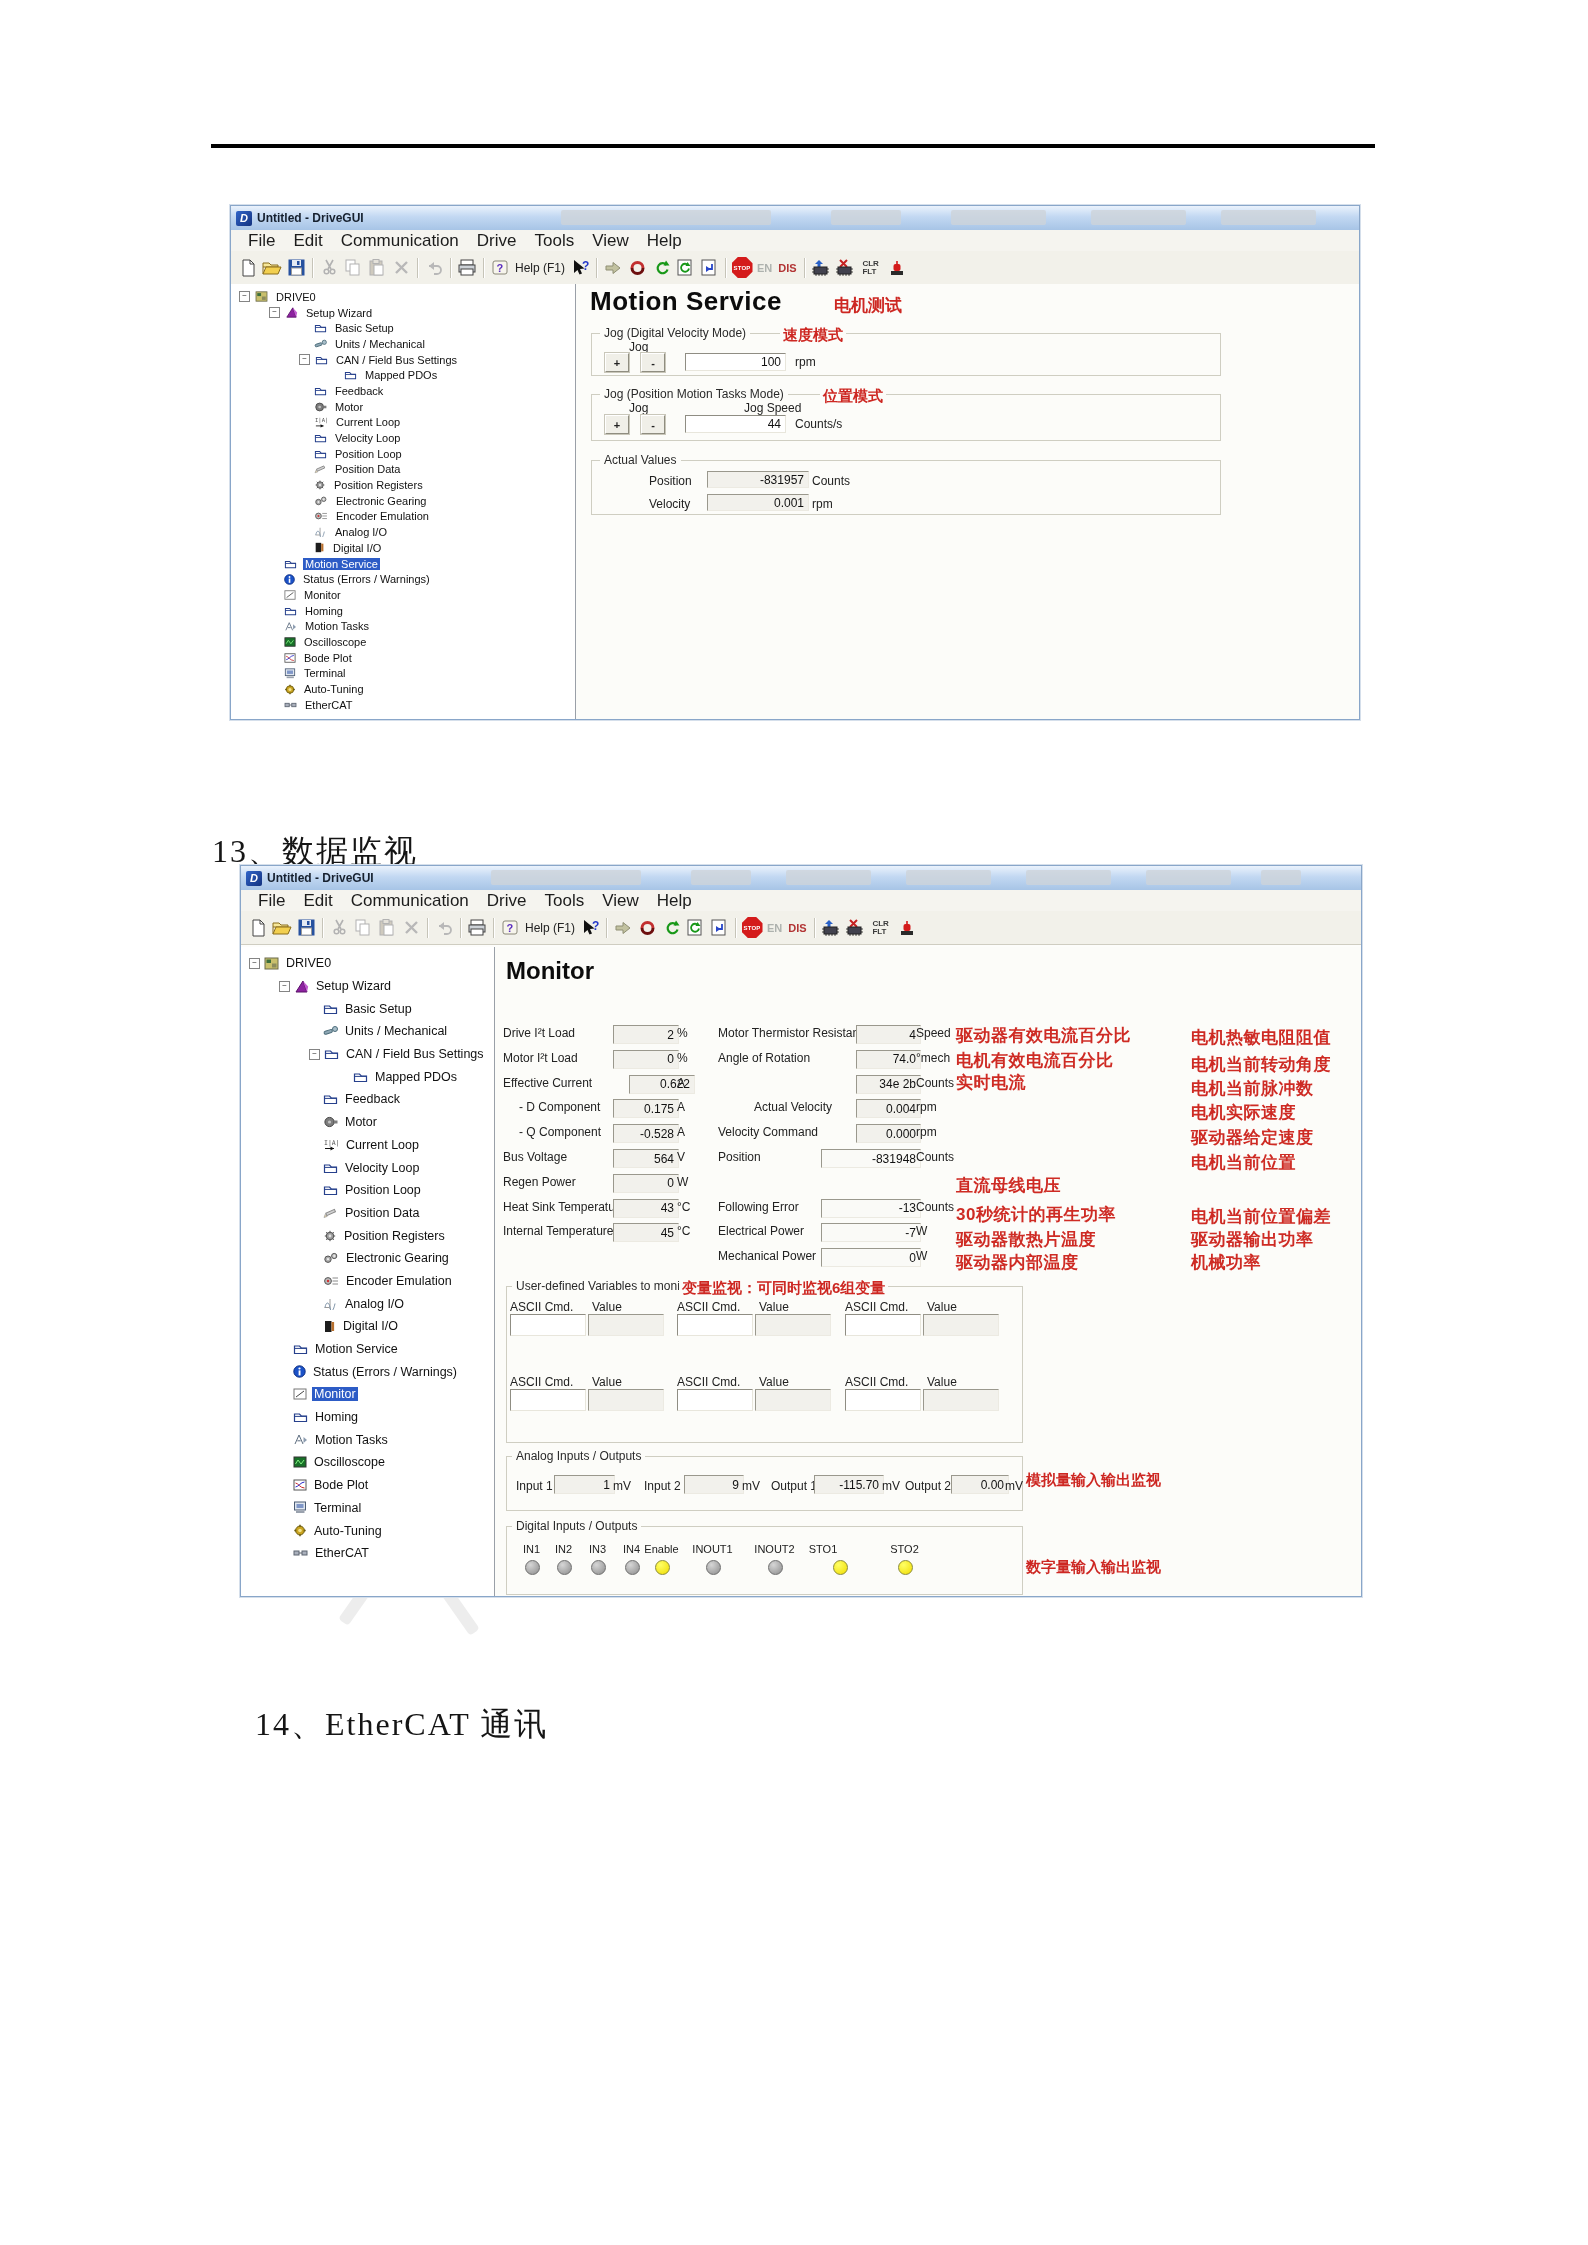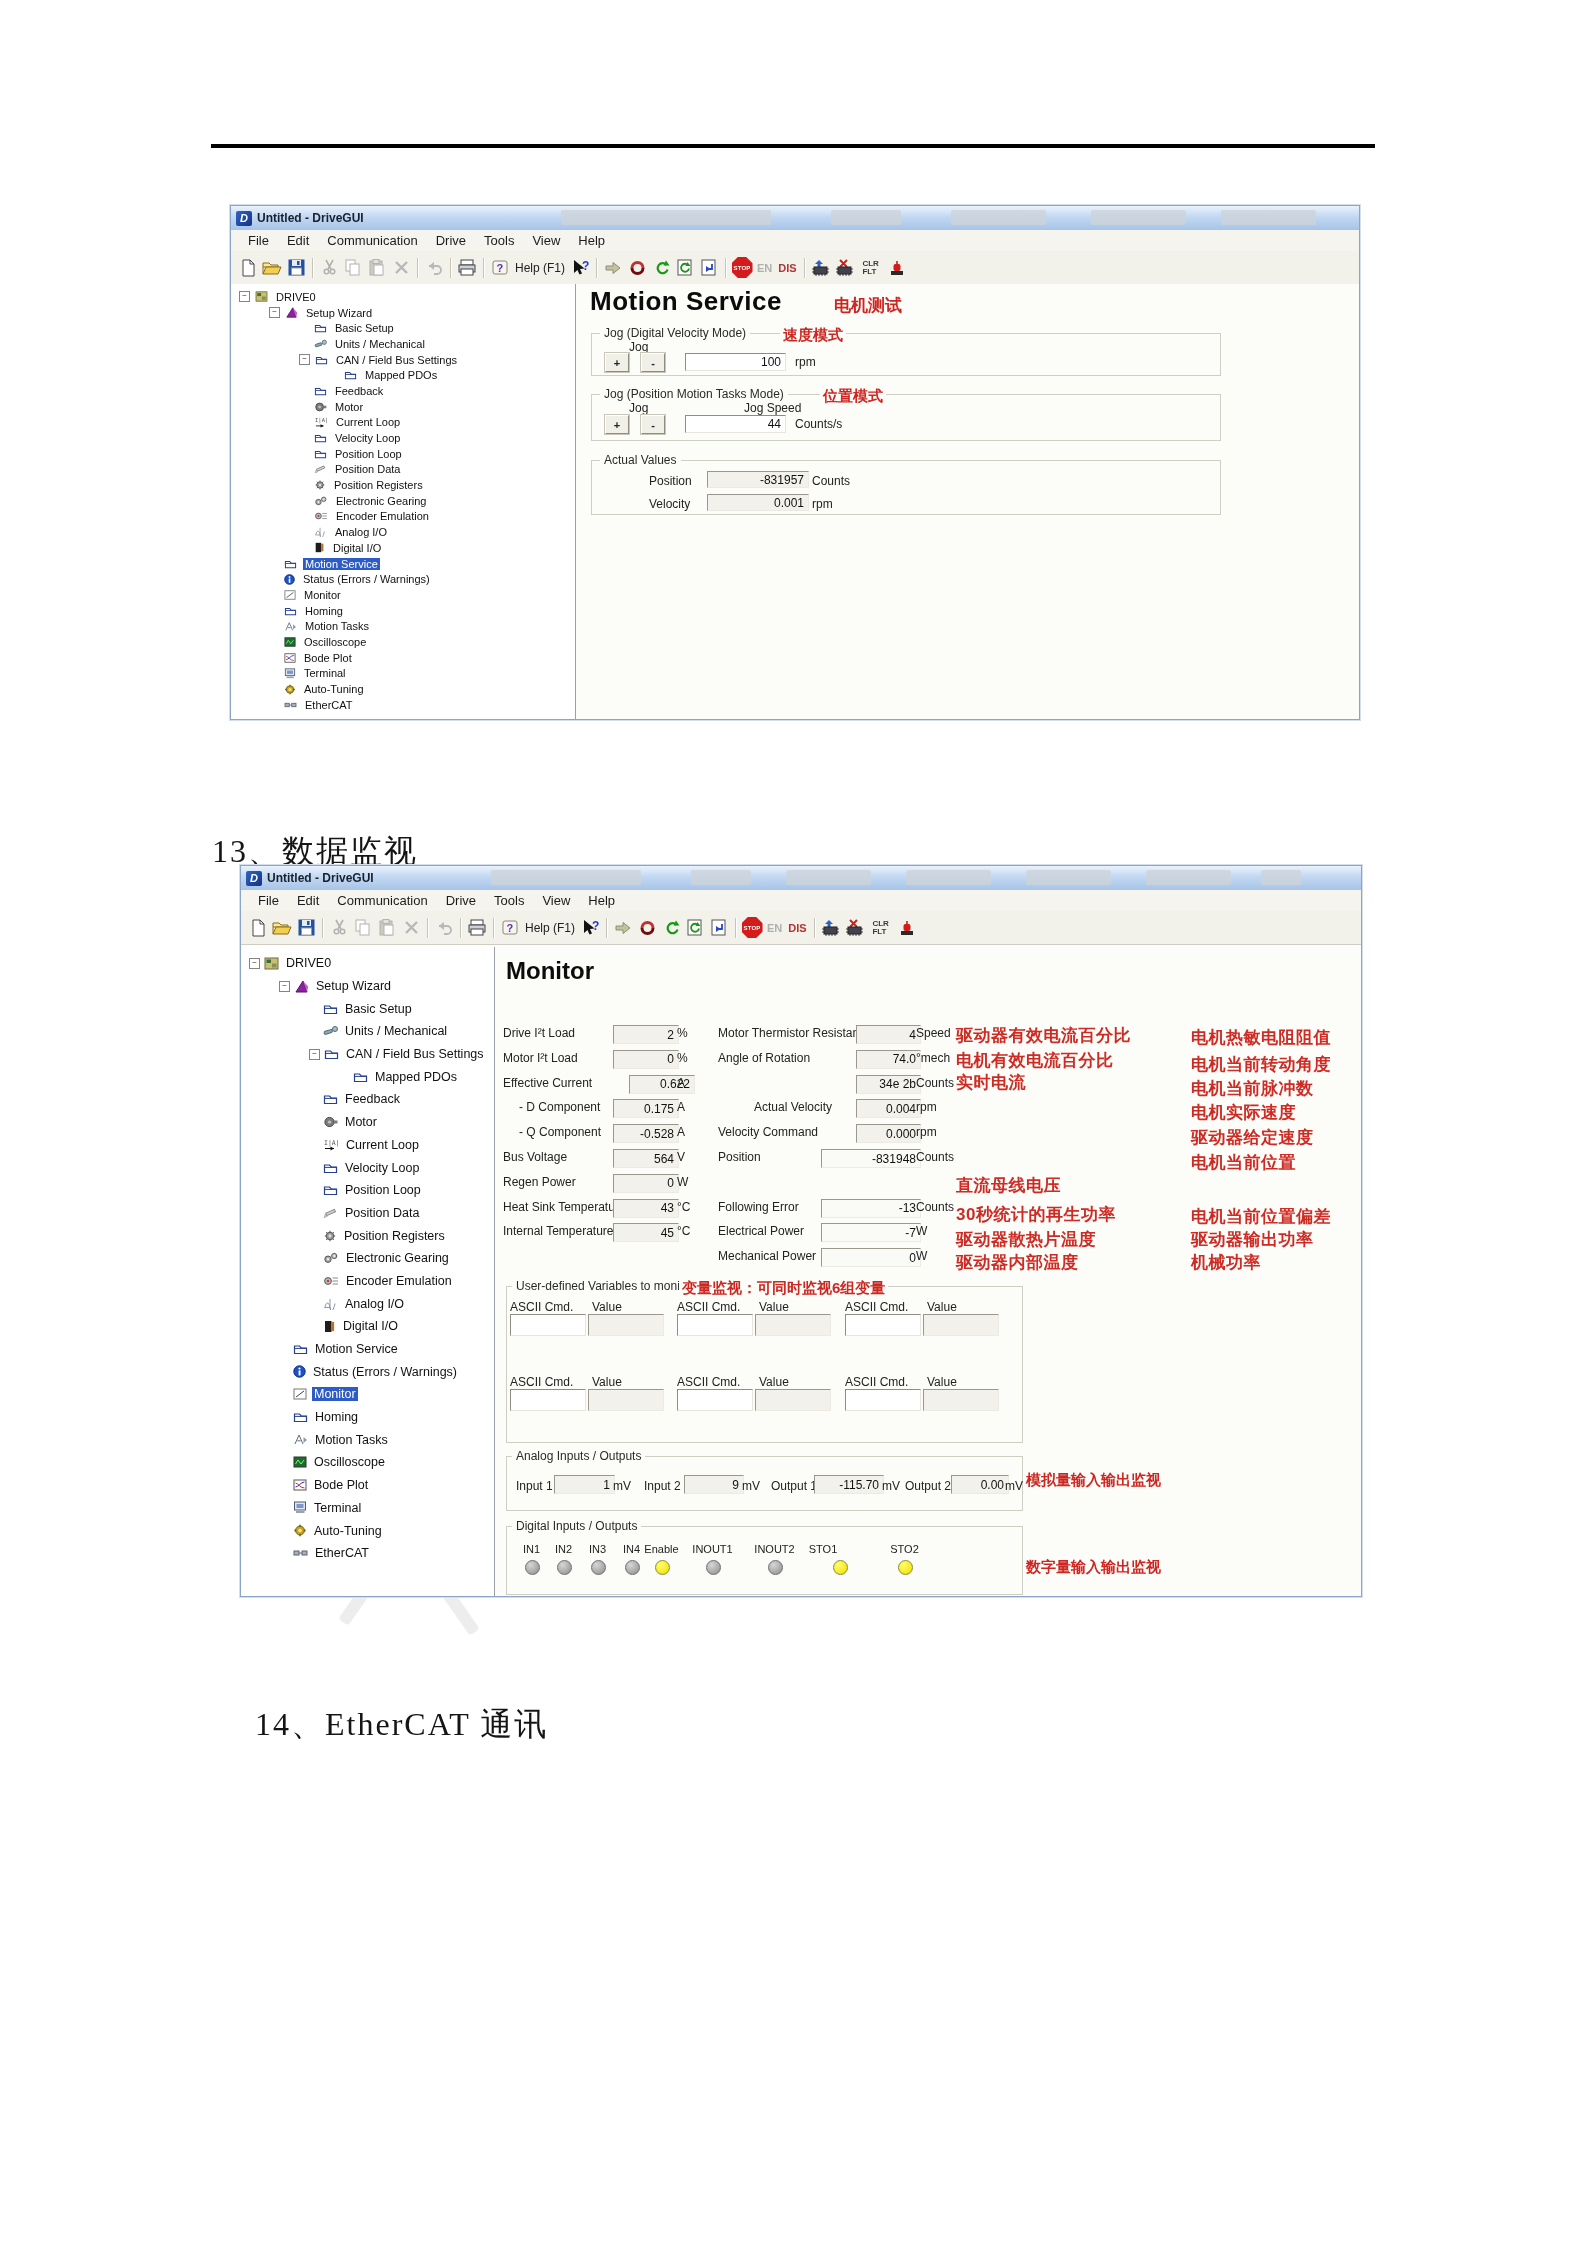--- a/index.html
+++ b/index.html
@@ -9,21 +9,21 @@
   #top-rule{left:211px;top:144px;width:1164px;height:4px;background:#000;}
   .doc-heading{font-family:"Liberation Serif","DejaVu Serif",serif;font-size:32px;color:#151515;letter-spacing:2px;white-space:nowrap;margin-top:48px;}
   .wm{background:#e7e7e7;opacity:.75;border-radius:4px;}
   
   .window{position:absolute;background:#fdfdfb;border:1px solid #89a6c9;box-shadow:0 0 0 1px #d5dfeb;}
   .titlebar{position:absolute;left:0;top:0;right:0;height:24px;background:linear-gradient(#eaf2fc,#c2d8f2 45%,#a7c4e6);display:flex;align-items:center;padding-left:5px;overflow:hidden;}
   .title-icon{width:16px;height:15px;background:linear-gradient(135deg,#2f64c9,#14327e);color:#fff;font-size:11px;font-weight:bold;font-style:italic;display:flex;align-items:center;justify-content:center;margin-right:5px;flex:0 0 auto;border-radius:2px;}
   .title-text{font-size:12px;color:#16202e;font-weight:600;white-space:nowrap;}
   .title-frag{position:absolute;top:4px;height:15px;background:#cdd3d9;opacity:.8;border-radius:2px;}
   .menubar{position:absolute;left:0;top:24px;right:0;height:21px;background:#f5f4ef;border-bottom:1px solid #dddbd0;display:flex;align-items:center;padding-left:8px;}
-  .menu-item{font-size:13px;color:#1c1c1c;padding:0 9px;}
+  .menu-item{font-size:17px;color:#1c1c1c;padding:0 9px;}
   .toolbar{position:absolute;left:0;top:45px;right:0;height:33px;background:#f2f1ea;border-bottom:1px solid #cfcdc1;display:flex;align-items:center;padding-left:5px;}
   .tb{display:flex;align-items:center;justify-content:center;min-width:24px;height:24px;}
   .tsep{width:1px;height:20px;background:#c6c4b8;margin:0 4px;box-shadow:1px 0 0 #fff;}
   .tb-text{font-size:12px;color:#222;padding:0 3px;white-space:nowrap;}
   .tb-en{font-size:11px;font-weight:bold;color:#aeb2ae;padding:0 3px;}
   .tb-dis{font-size:11px;font-weight:bold;color:#b23434;padding:0 3px;}
   .tb-clr{font-size:8px;font-weight:bold;color:#3a3a3a;line-height:8px;padding:0 2px;}
   .stop-oct{width:21px;height:21px;background:#d41b1b;clip-path:polygon(30% 0,70% 0,100% 30%,100% 70%,70% 100%,30% 100%,0 70%,0 30%);display:flex;align-items:center;justify-content:center;}
   .stop-oct span{color:#fff;font-size:6px;font-weight:bold;letter-spacing:.2px;}
   

